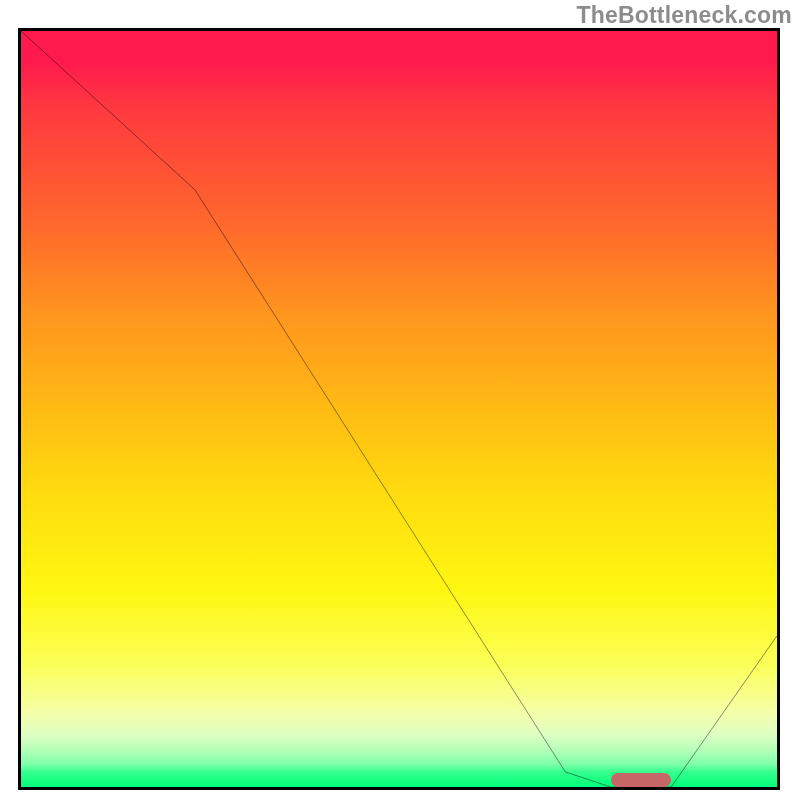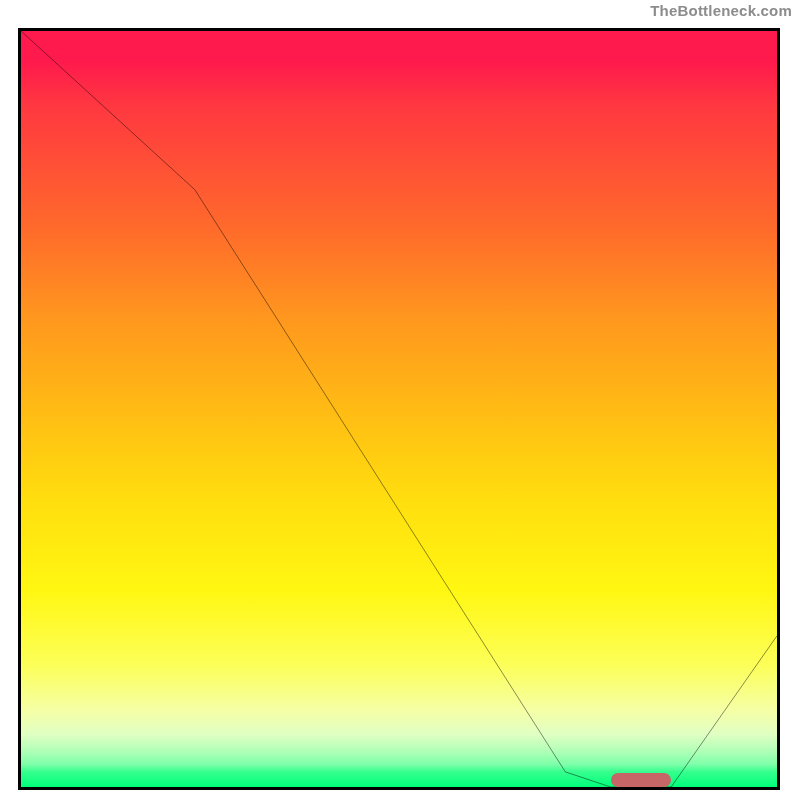--- a/index.html
+++ b/index.html
@@ -8,21 +8,21 @@
     width: 800px;
     height: 800px;
     background: #ffffff;
     position: relative;
     font-family: Arial, Helvetica, sans-serif;
   }
   .attribution {
     position: absolute;
     top: 2px;
     right: 8px;
-    font-size: 15px;
+    font-size: 23px;
     font-weight: bold;
     color: #8c8c8c;
     letter-spacing: 0.2px;
   }
   .chart-frame {
     position: absolute;
     left: 18px;
     top: 28px;
     width: 762px;
     height: 762px;

